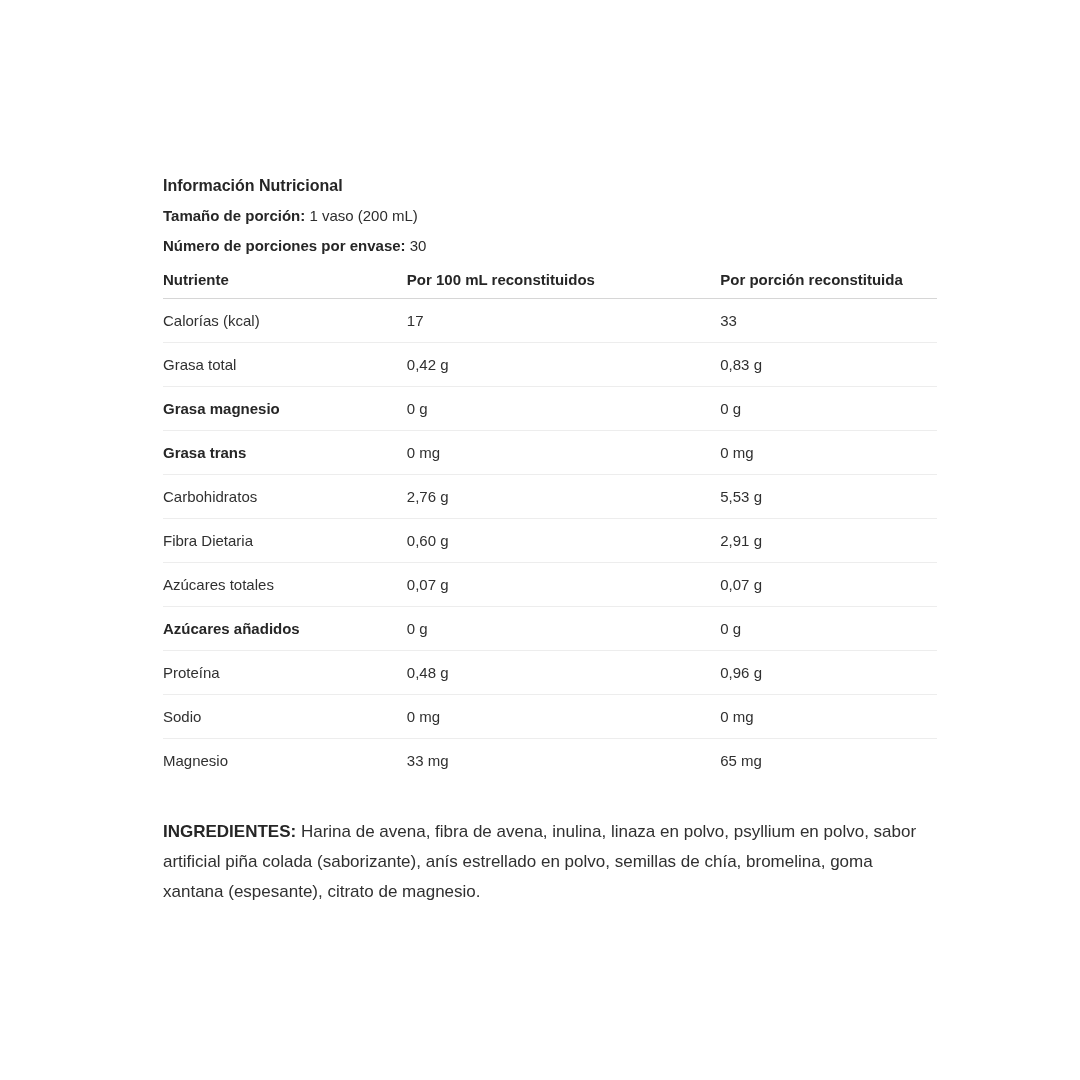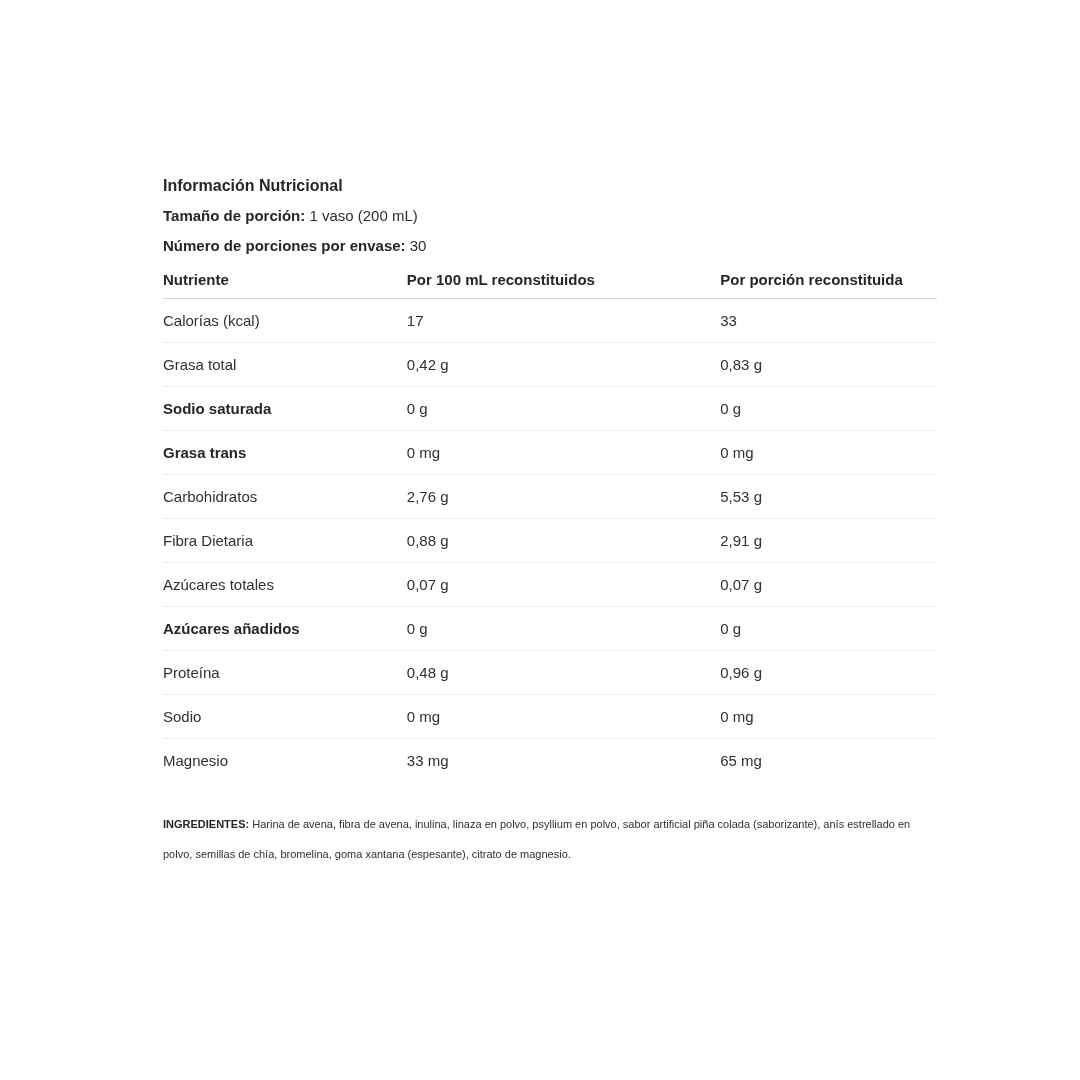--- a/index.html
+++ b/index.html
@@ -57,22 +57,22 @@
   }
   td {
     font-size: 15px;
     color: #303030;
     padding: 13px 0;
     border-bottom: 1px solid #ededed;
   }
   tr:last-child td { border-bottom: none; }
   td.bold { font-weight: 700; color: #262626; }
   .ingredients {
-    margin: 27px 0 0 0;
-    font-size: 11px;
+    margin: 35px 0 0 0;
+    font-size: 17px;
     line-height: 30px;
     color: #303030;
   }
   .ingredients b {
     font-weight: 700;
     color: #262626;
   }
 </style>
 </head>
 <body>
@@ -109,37 +109,37 @@
           <td>Calorías (kcal)</td>
           <td>17</td>
           <td>33</td>
         </tr>
         <tr>
           <td>Grasa total</td>
           <td>0,42 g</td>
           <td>0,83 g</td>
         </tr>
         <tr>
-          <td class="bold">Sodio saturada</td>
+          <td class="bold">Grasa magnesio</td>
           <td>0 g</td>
           <td>0 g</td>
         </tr>
         <tr>
           <td class="bold">Grasa trans</td>
           <td>0 mg</td>
           <td>0 mg</td>
         </tr>
         <tr>
           <td>Carbohidratos</td>
           <td>2,76 g</td>
           <td>5,53 g</td>
         </tr>
         <tr>
           <td>Fibra Dietaria</td>
-          <td>0,88 g</td>
+          <td>0,60 g</td>
           <td>2,91 g</td>
         </tr>
         <tr>
           <td>Azúcares totales</td>
           <td>0,07 g</td>
           <td>0,07 g</td>
         </tr>
         <tr>
           <td class="bold">Azúcares añadidos</td>
           <td>0 g</td>

